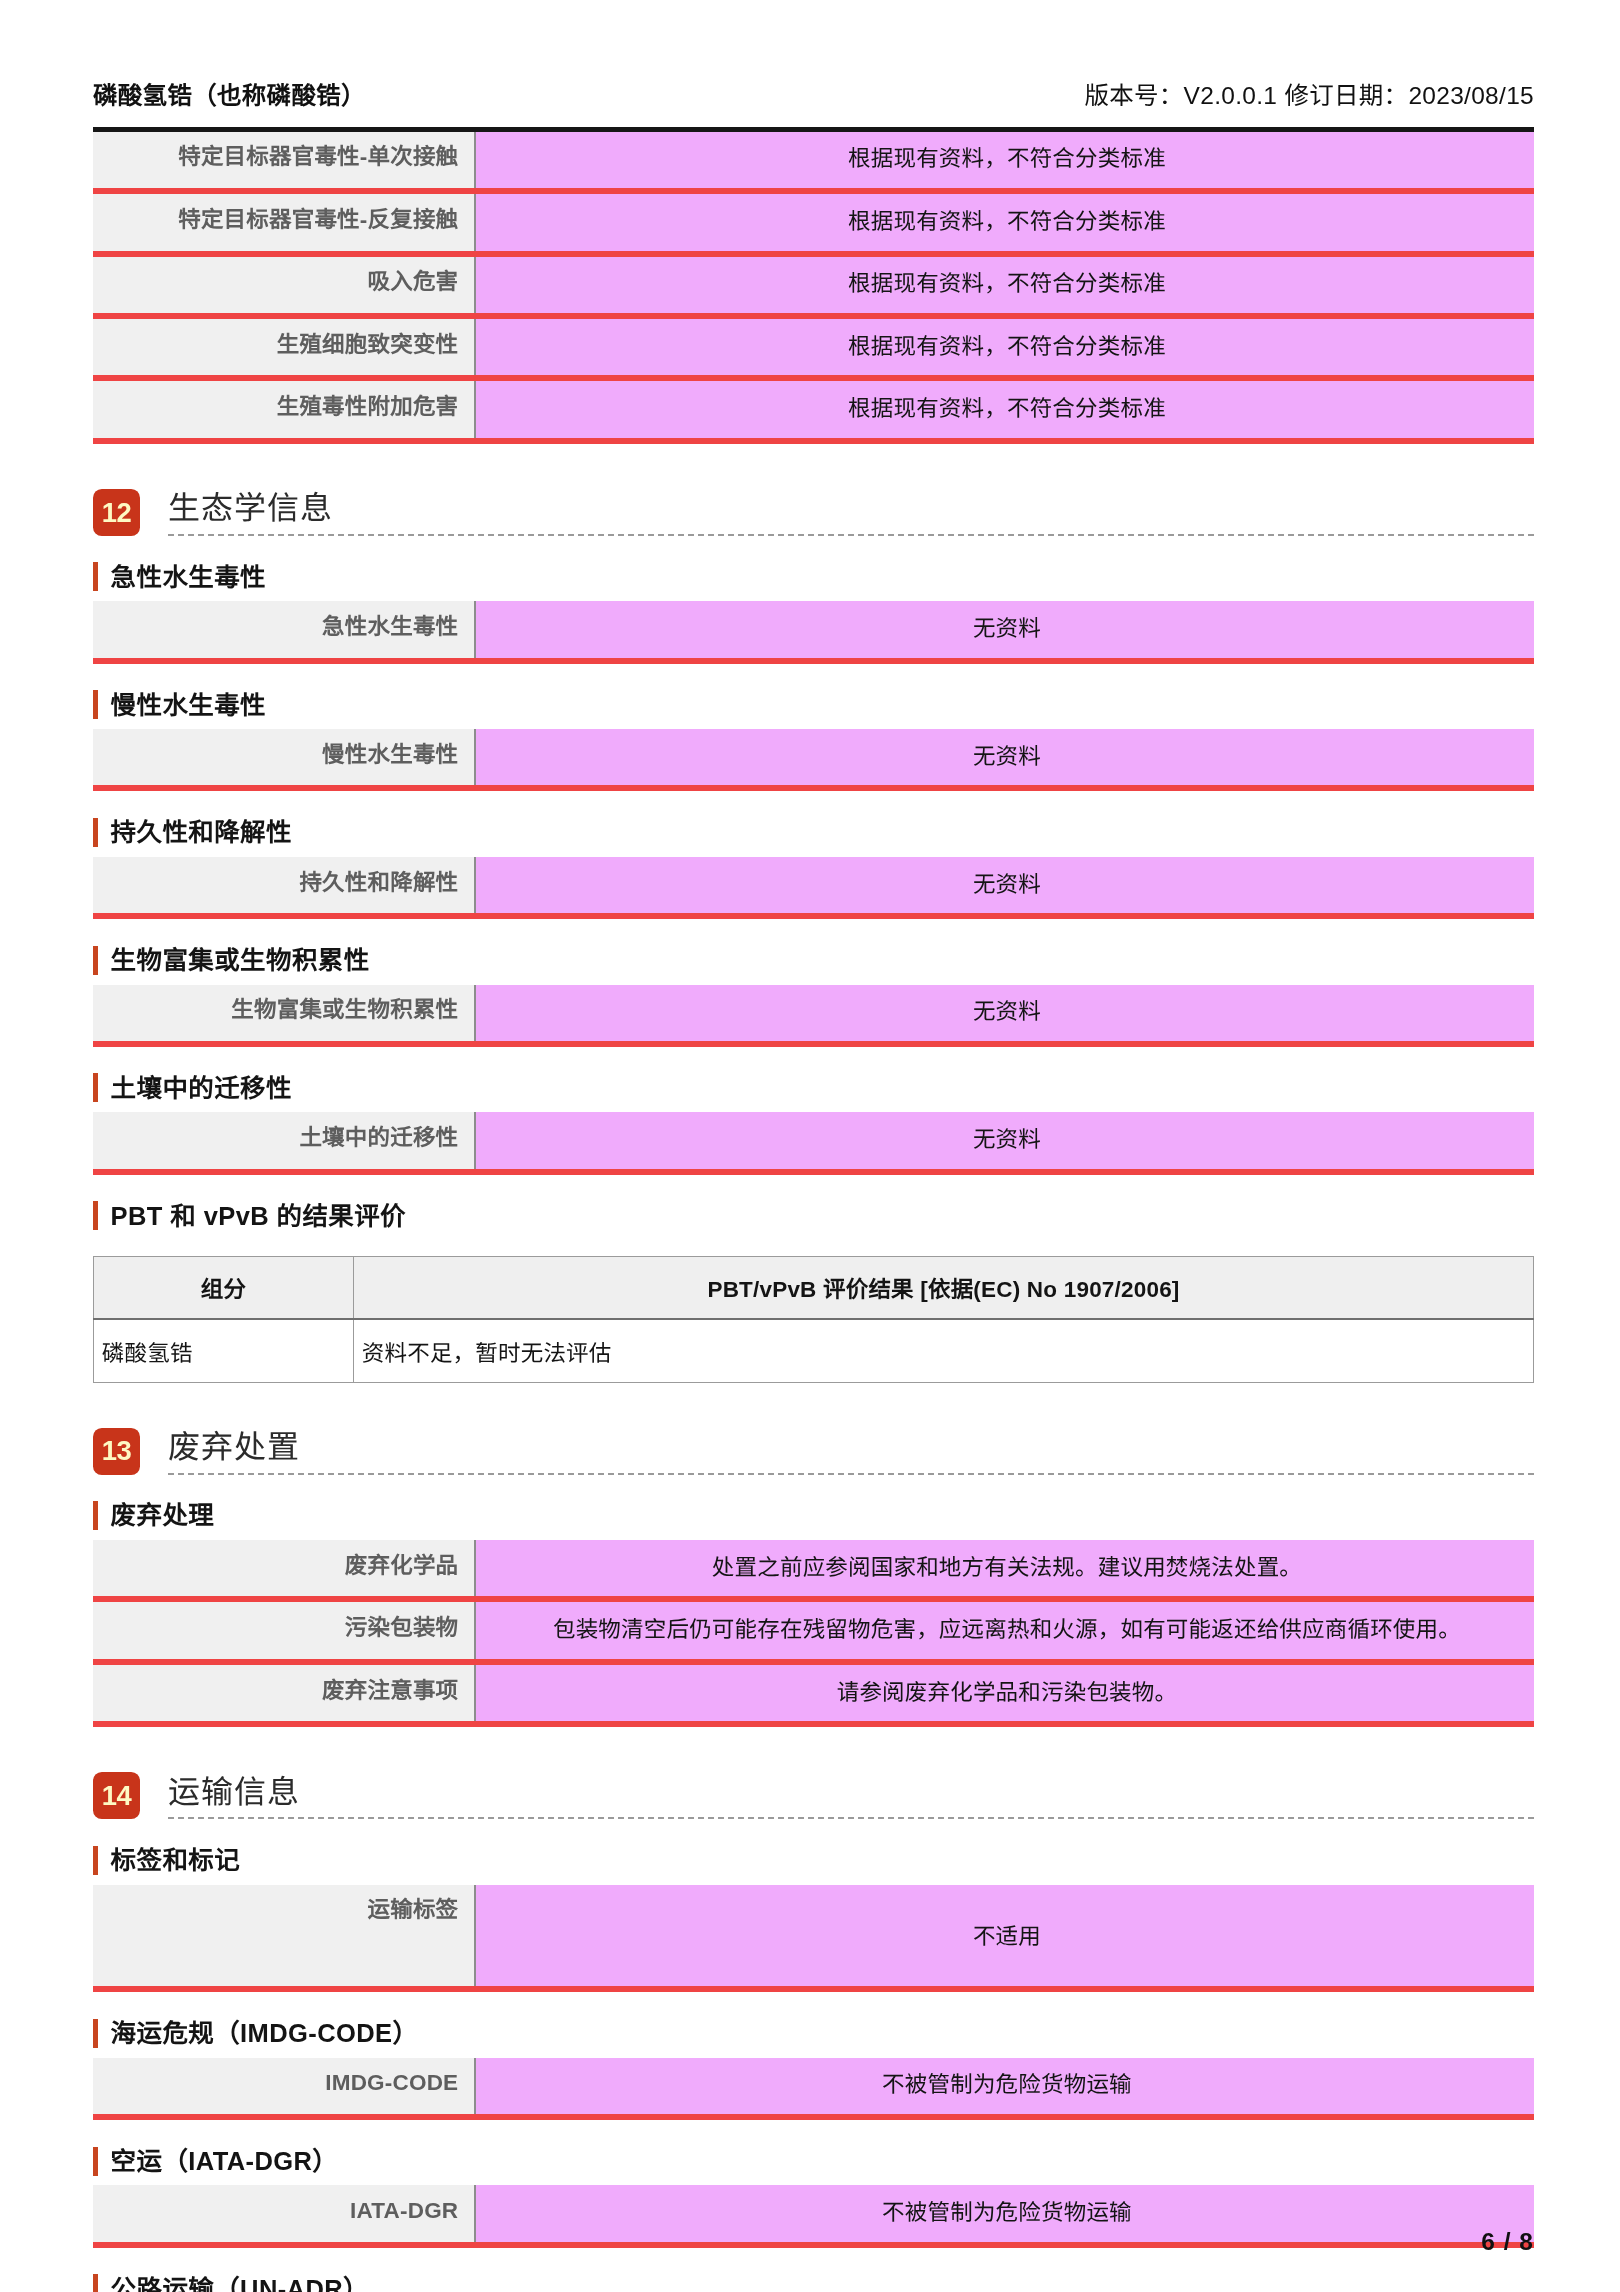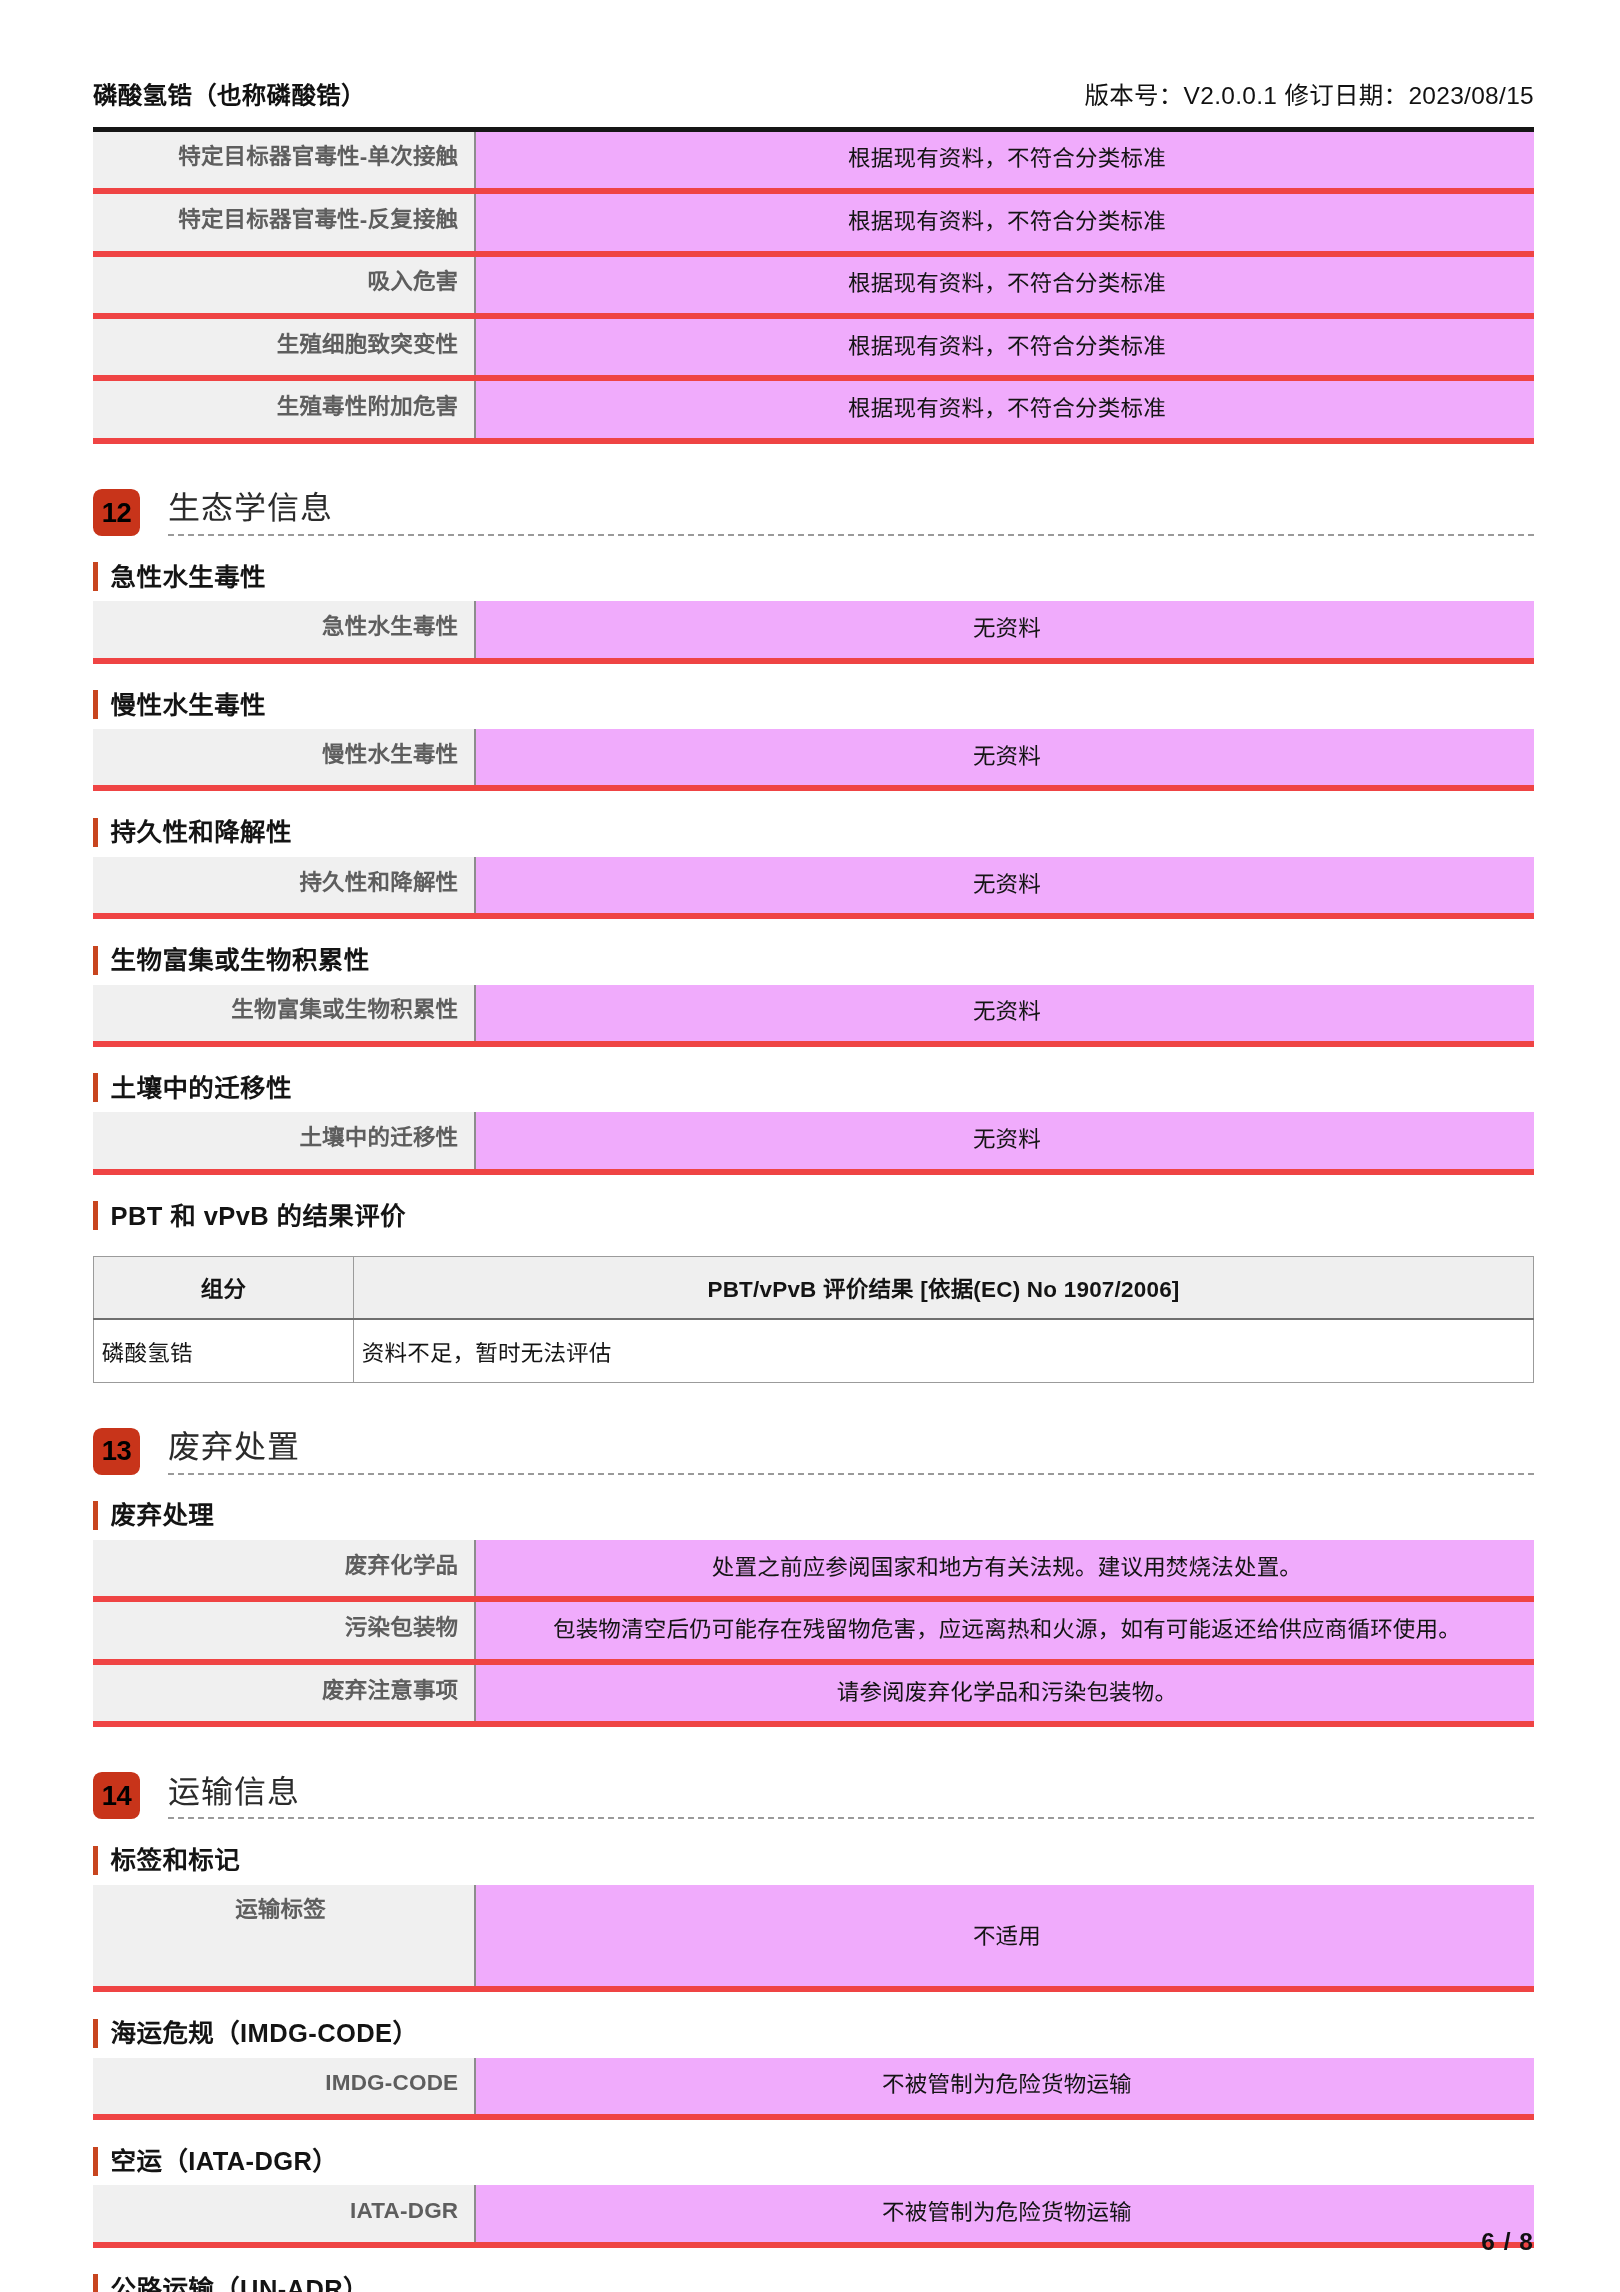--- a/index.html
+++ b/index.html
@@ -66,36 +66,36 @@
   }
   .kv td.val {
     color: #141414;
     font-size: 22.5px;
     padding: 10.8px 9.8px 10.8px 13.7px;
     line-height: 1.55;
     letter-spacing: 0.2px;
     background: #f0abfc;
     text-align: center;
   }
-  .kv tr.tall td.lab { padding-bottom: 34px; text-align: center; }
+  .kv tr.tall td.lab { padding-bottom: 34px; }
   .kv tr.tall td.val { padding-top: 35px; padding-bottom: 32px; margin-left: 48px; }
 
   
   .section {
     display: flex;
     align-items: flex-end;
     margin: 45px 0 9.8px 0;
   }
   .sec-badge {
     flex: 0 0 auto;
     width: 47px;
     height: 47px;
     border-radius: 8.8px;
     background: #c8341a;
-    color: #000000;
+    color: #fef9c3;
     font-size: 27.4px;
     font-weight: bold;
     display: flex;
     align-items: center;
     justify-content: center;
     line-height: 1;
     letter-spacing: -0.5px;
   }
   .sec-title-wrap {
     flex: 1 1 auto;

